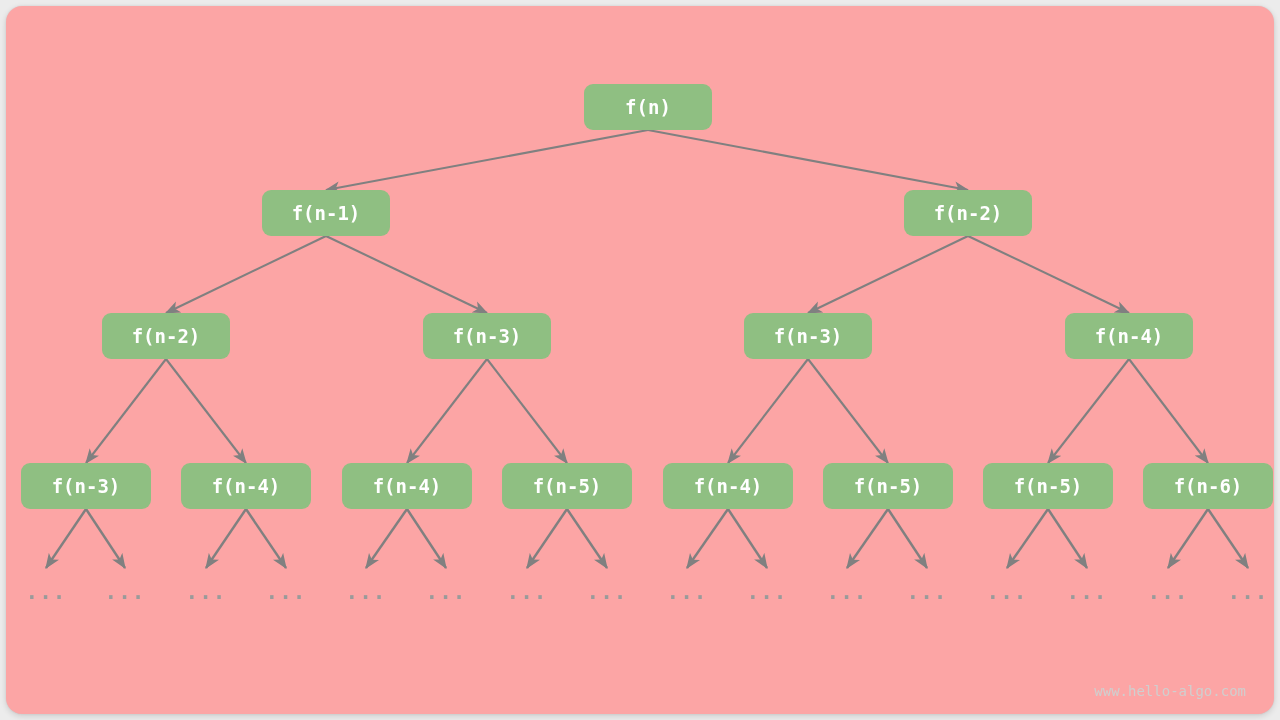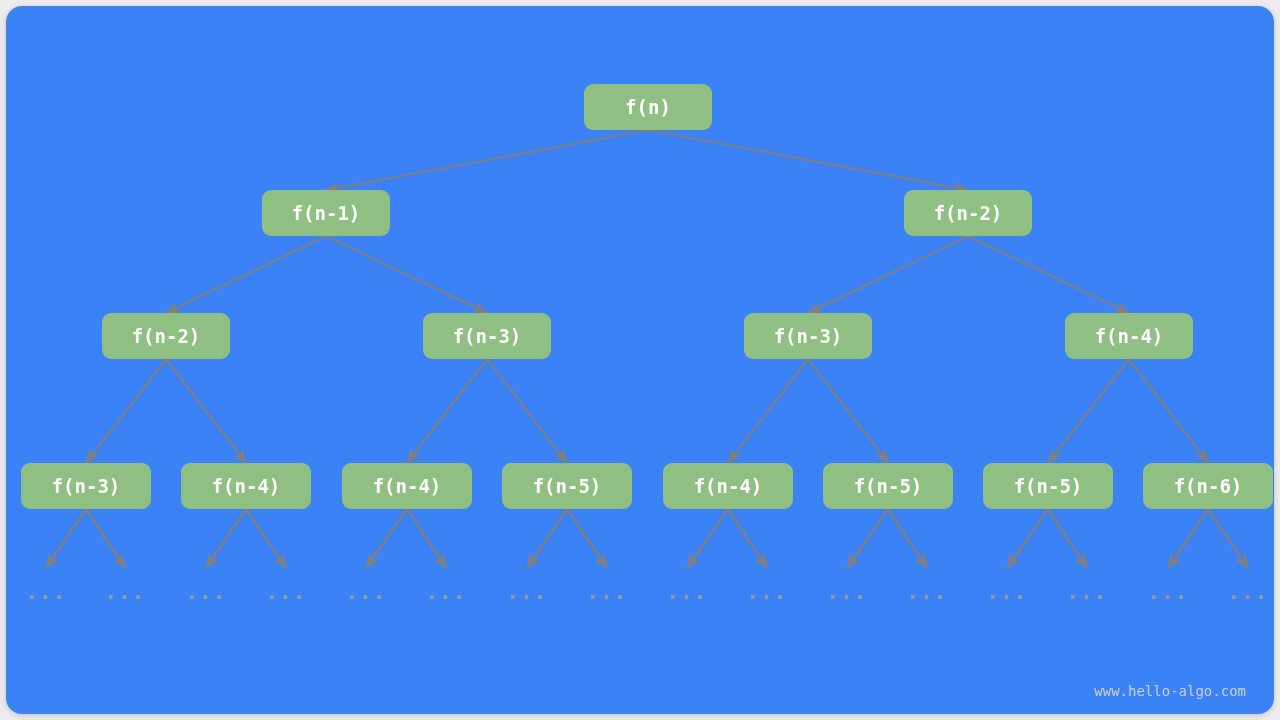--- a/index.html
+++ b/index.html
@@ -10,21 +10,21 @@
     background: #ececec;
     font-family: "DejaVu Sans Mono", monospace;
     overflow: hidden;
   }
   #card {
     position: absolute;
     left: 6px;
     top: 6px;
     width: 1268px;
     height: 708px;
-    background: #3b82f6;
+    background: #fca5a5;
     border-radius: 16px;
     box-shadow: 0 2px 6px rgba(0,0,0,0.14), 0 0 2px rgba(0,0,0,0.08);
     overflow: hidden;
   }
   #tree-svg {
     position: absolute;
     left: 0;
     top: 0;
     width: 1280px;
     height: 720px;

